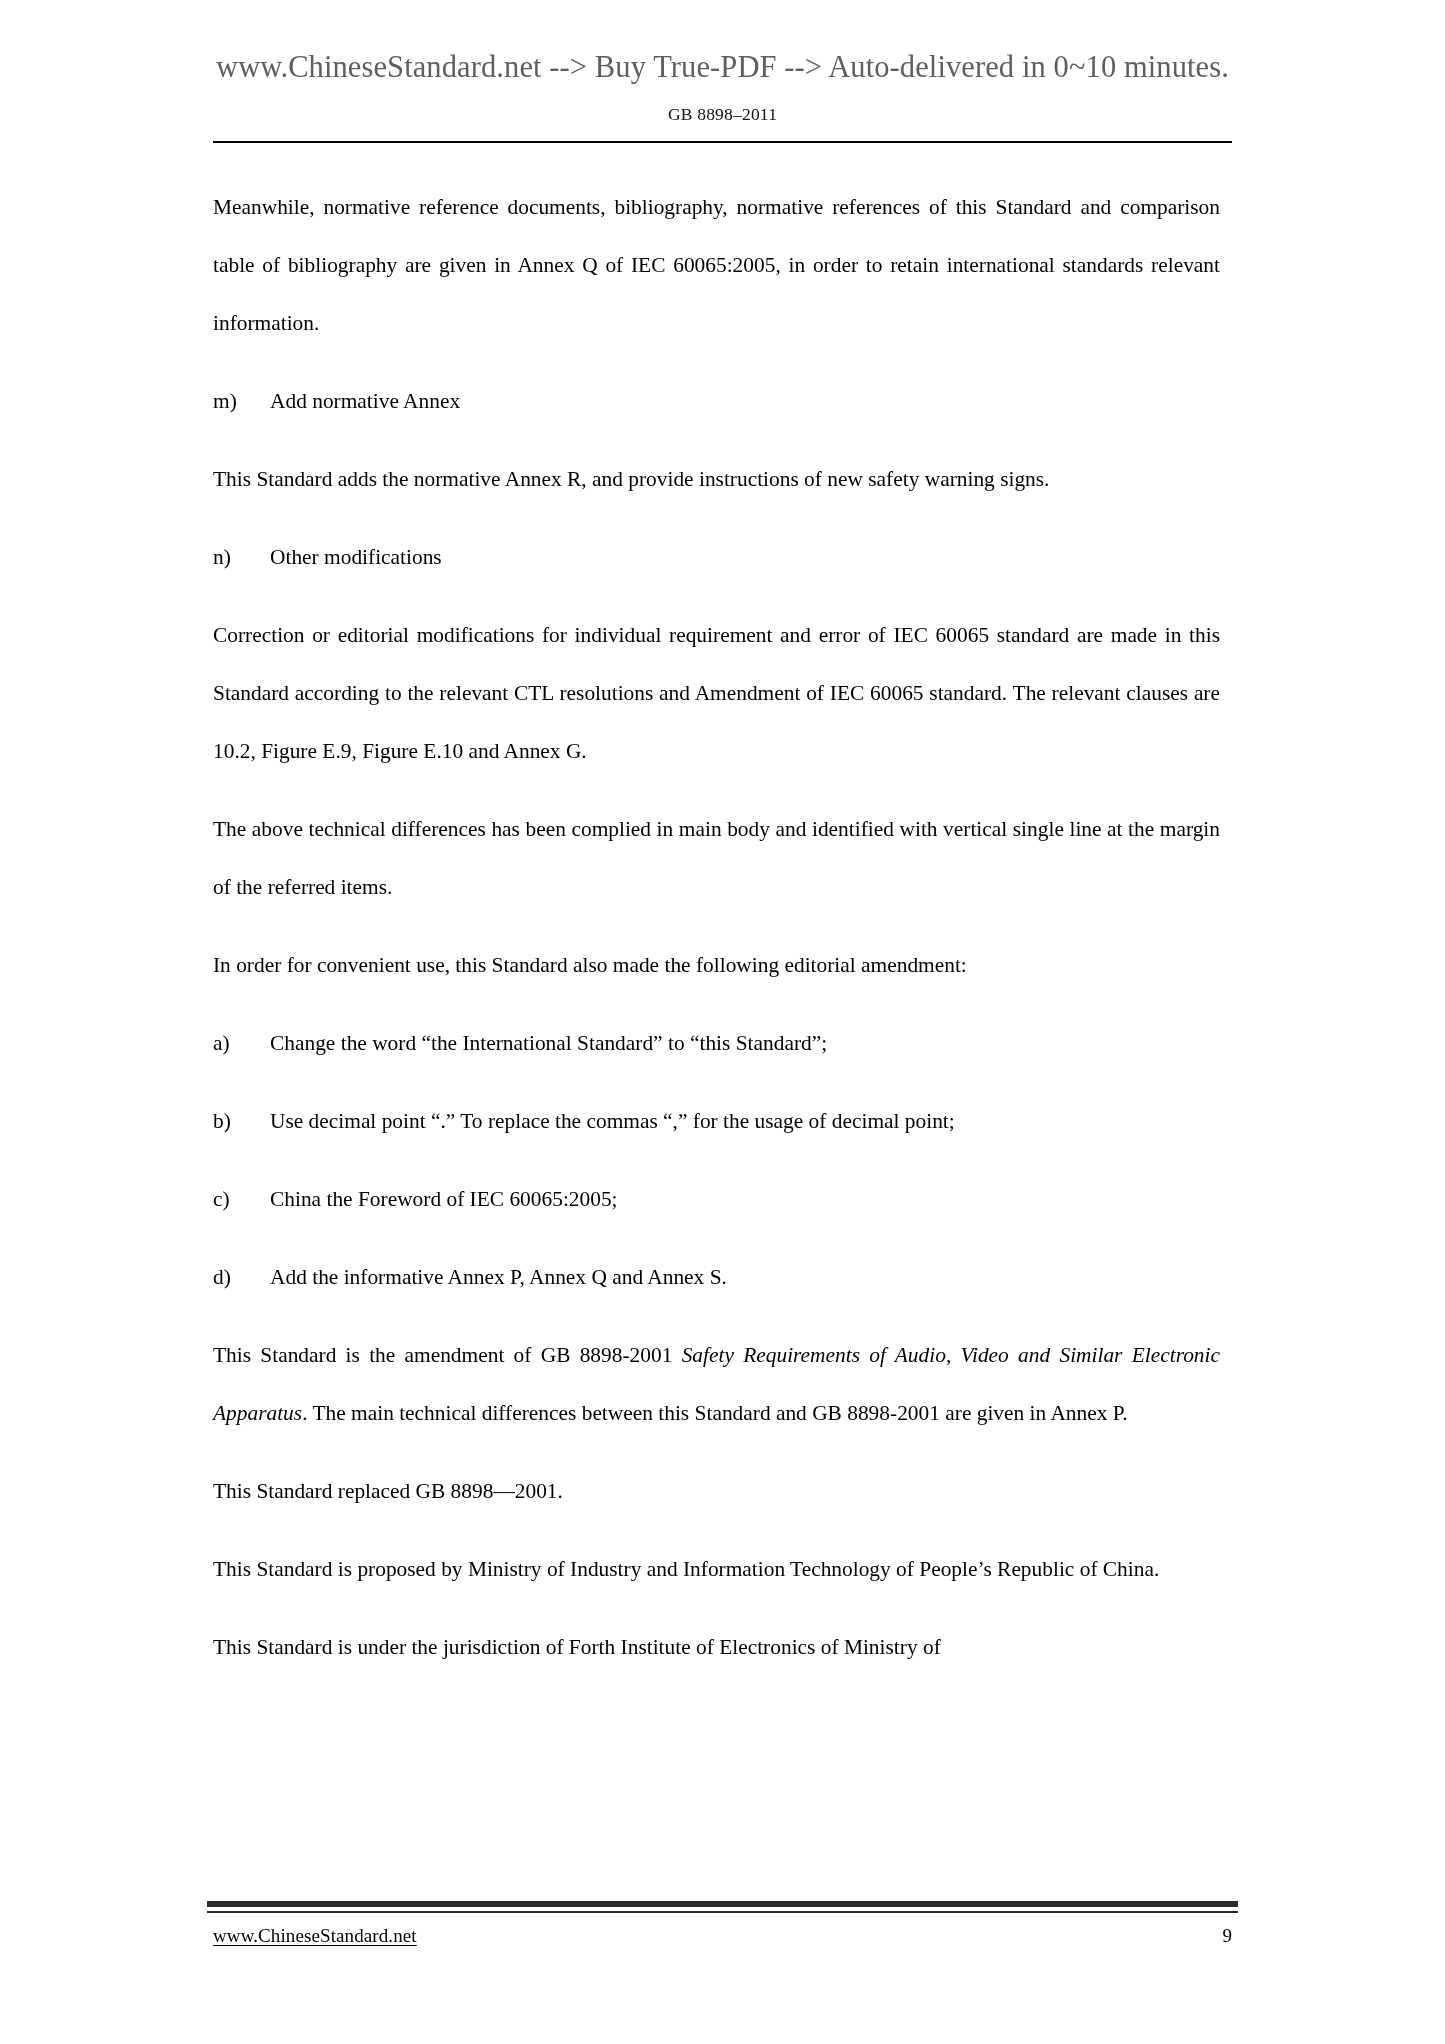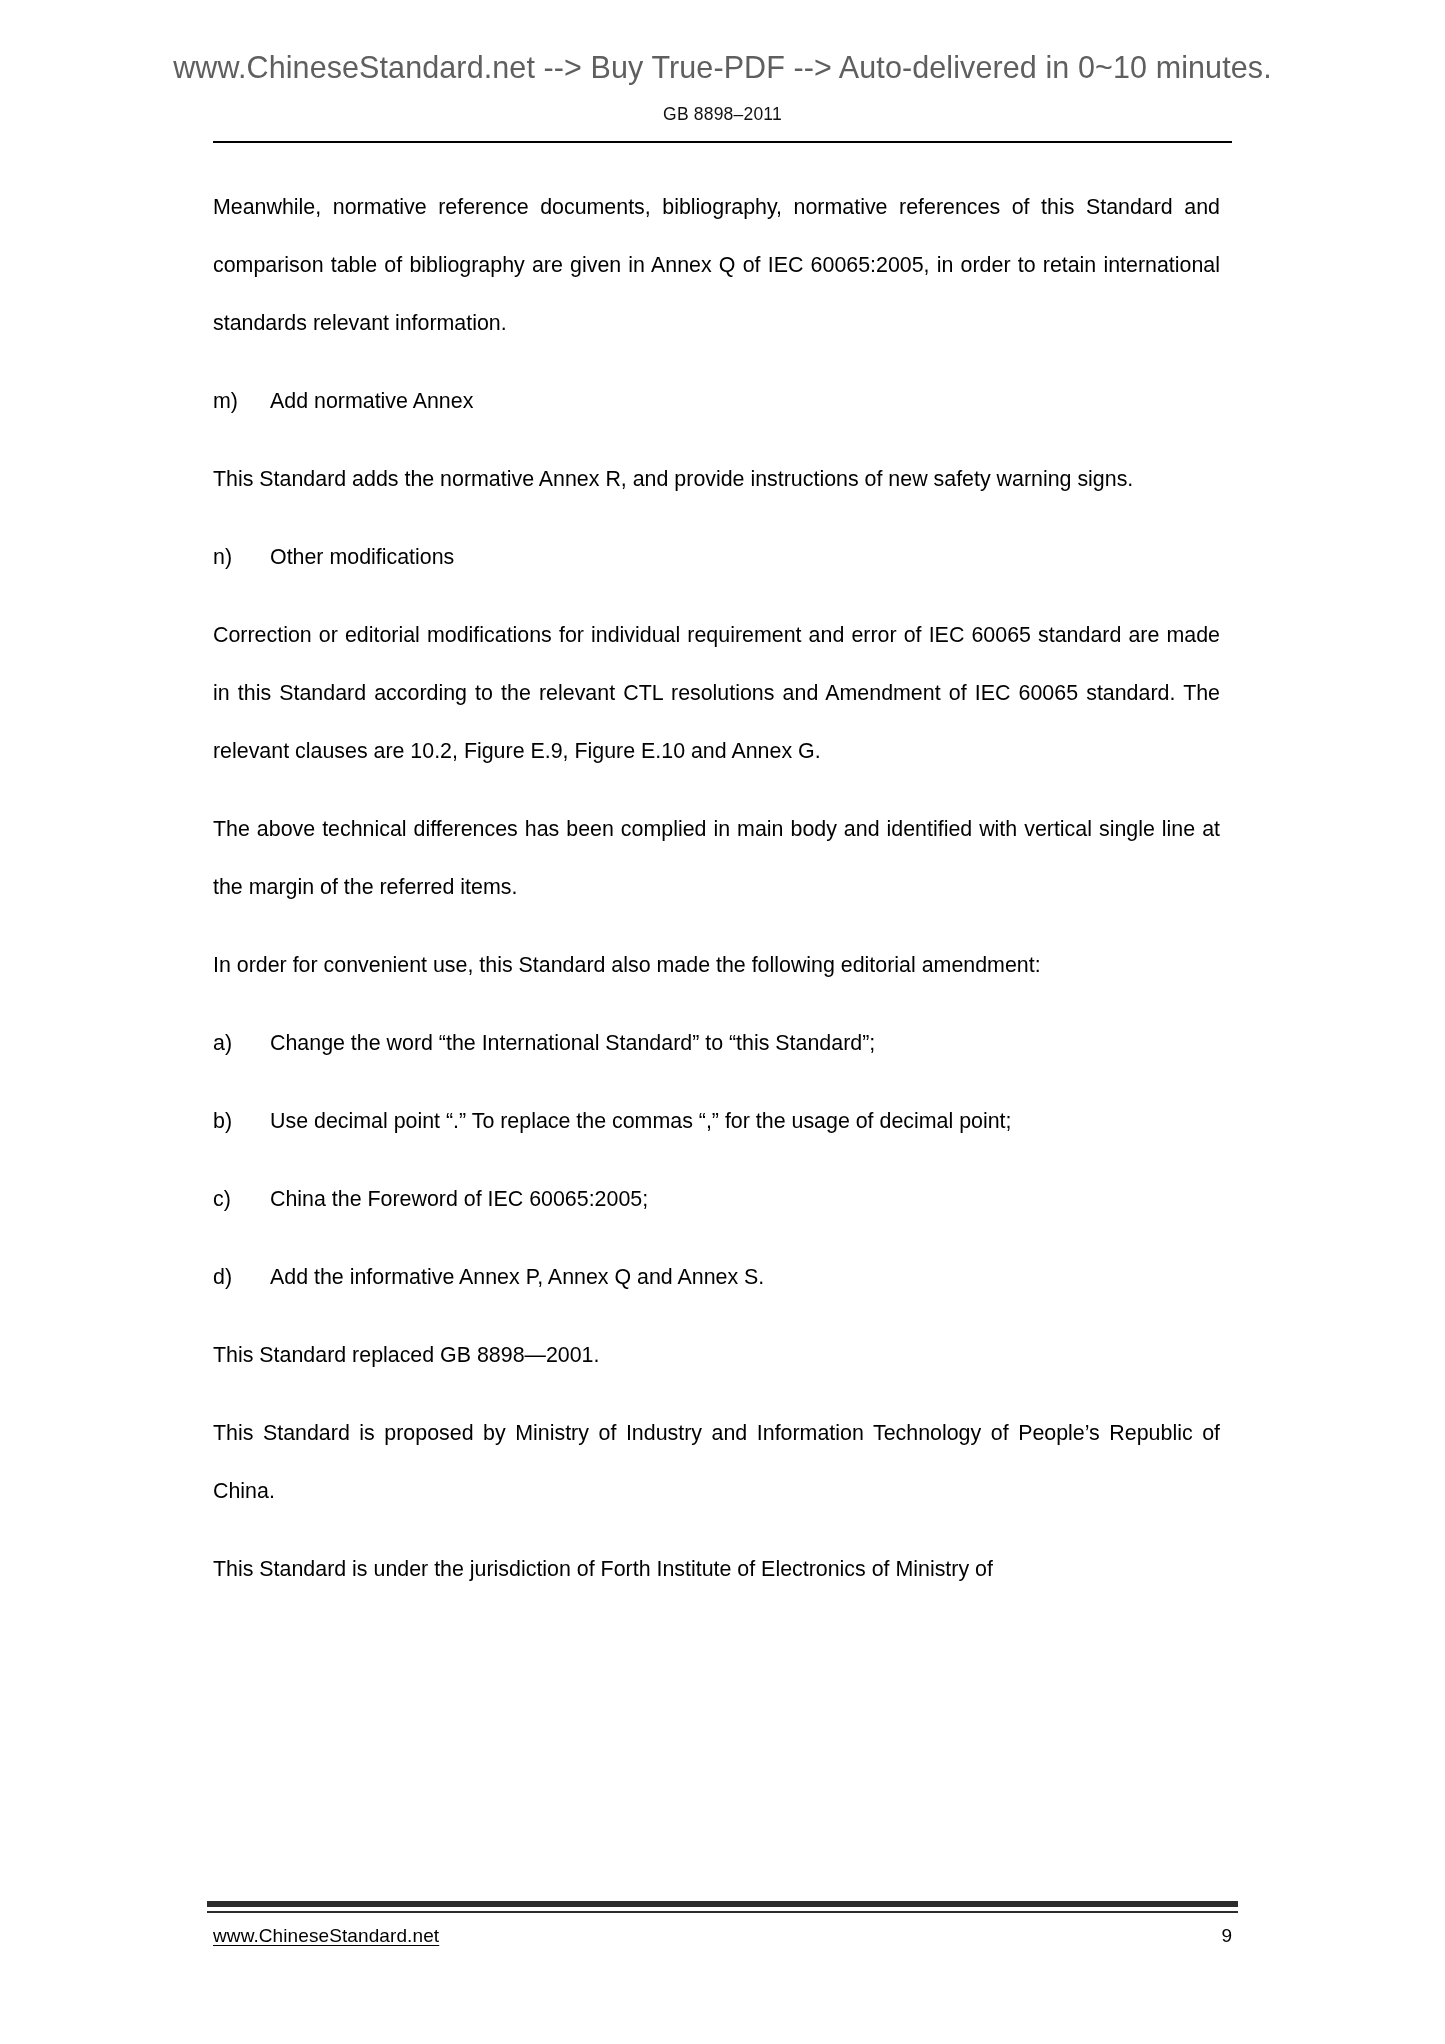--- a/index.html
+++ b/index.html
@@ -12,20 +12,21 @@
     color: #000000;
   }
   .page {
     position: relative;
     width: 1445px;
     height: 2044px;
     margin: 0 auto;
     background: #ffffff;
     box-sizing: border-box;
     overflow: hidden;
+    font-family: Liberation Serif, serif;
   }
 
   
   .watermark {
     position: absolute;
     left: 0;
     right: 0;
     top: 50px;
     text-align: center;
     font-size: 30.5px;
@@ -175,20 +176,21 @@
     <div class="listitem">
       <span class="marker">c)</span>
       <span>China the Foreword of IEC 60065:2005;</span>
     </div>
 
     <div class="listitem">
       <span class="marker">d)</span>
       <span>Add the informative Annex P, Annex Q and Annex S.</span>
     </div>
 
+    <p><span>This Standard is the amendment of GB 8898-2001 </span><em class="title-italic">Safety Requirements of Audio, Video and Similar Electronic Apparatus</em><span>. The main technical differences between this Standard and GB 8898-2001 are given in Annex P.</span></p>
 
     <p>This Standard replaced GB 8898—2001.</p>
 
     <p>This Standard is proposed by Ministry of Industry and Information Technology of People’s Republic of China.</p>
 
     <p>This Standard is under the jurisdiction of Forth Institute of Electronics of Ministry of</p>
 
   </div>
 
   <div class="footer-rule-thick"></div>

